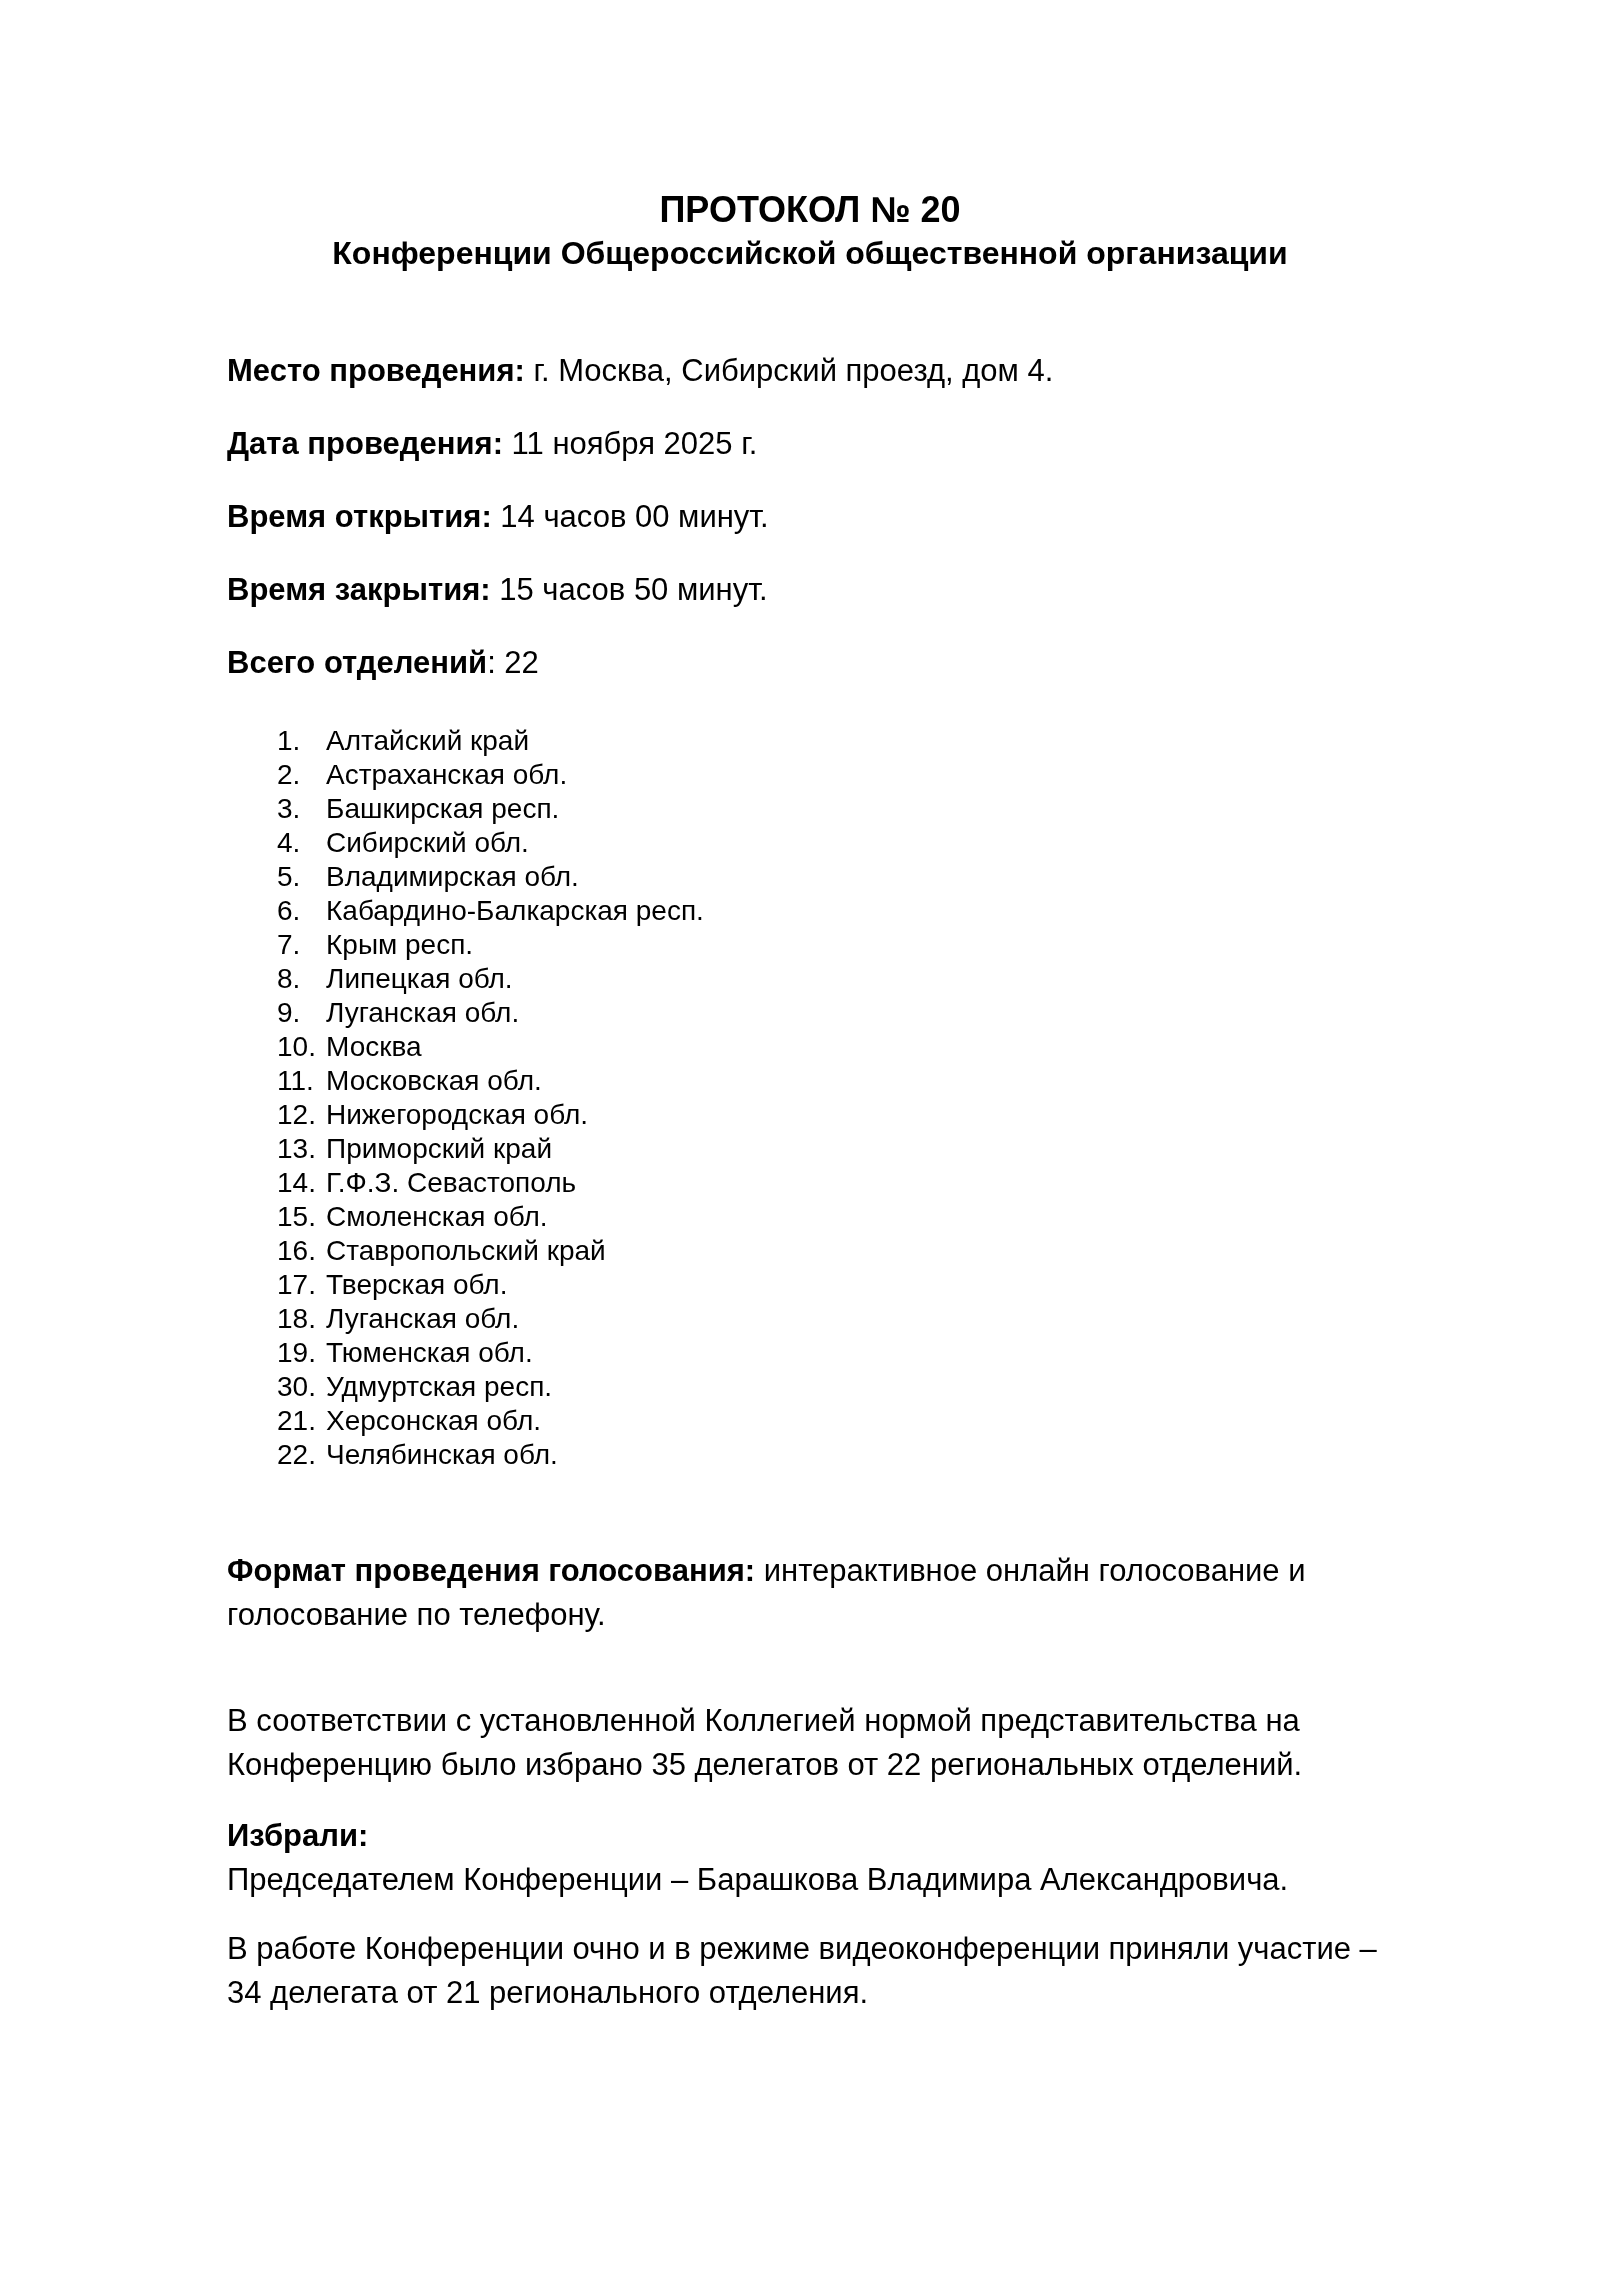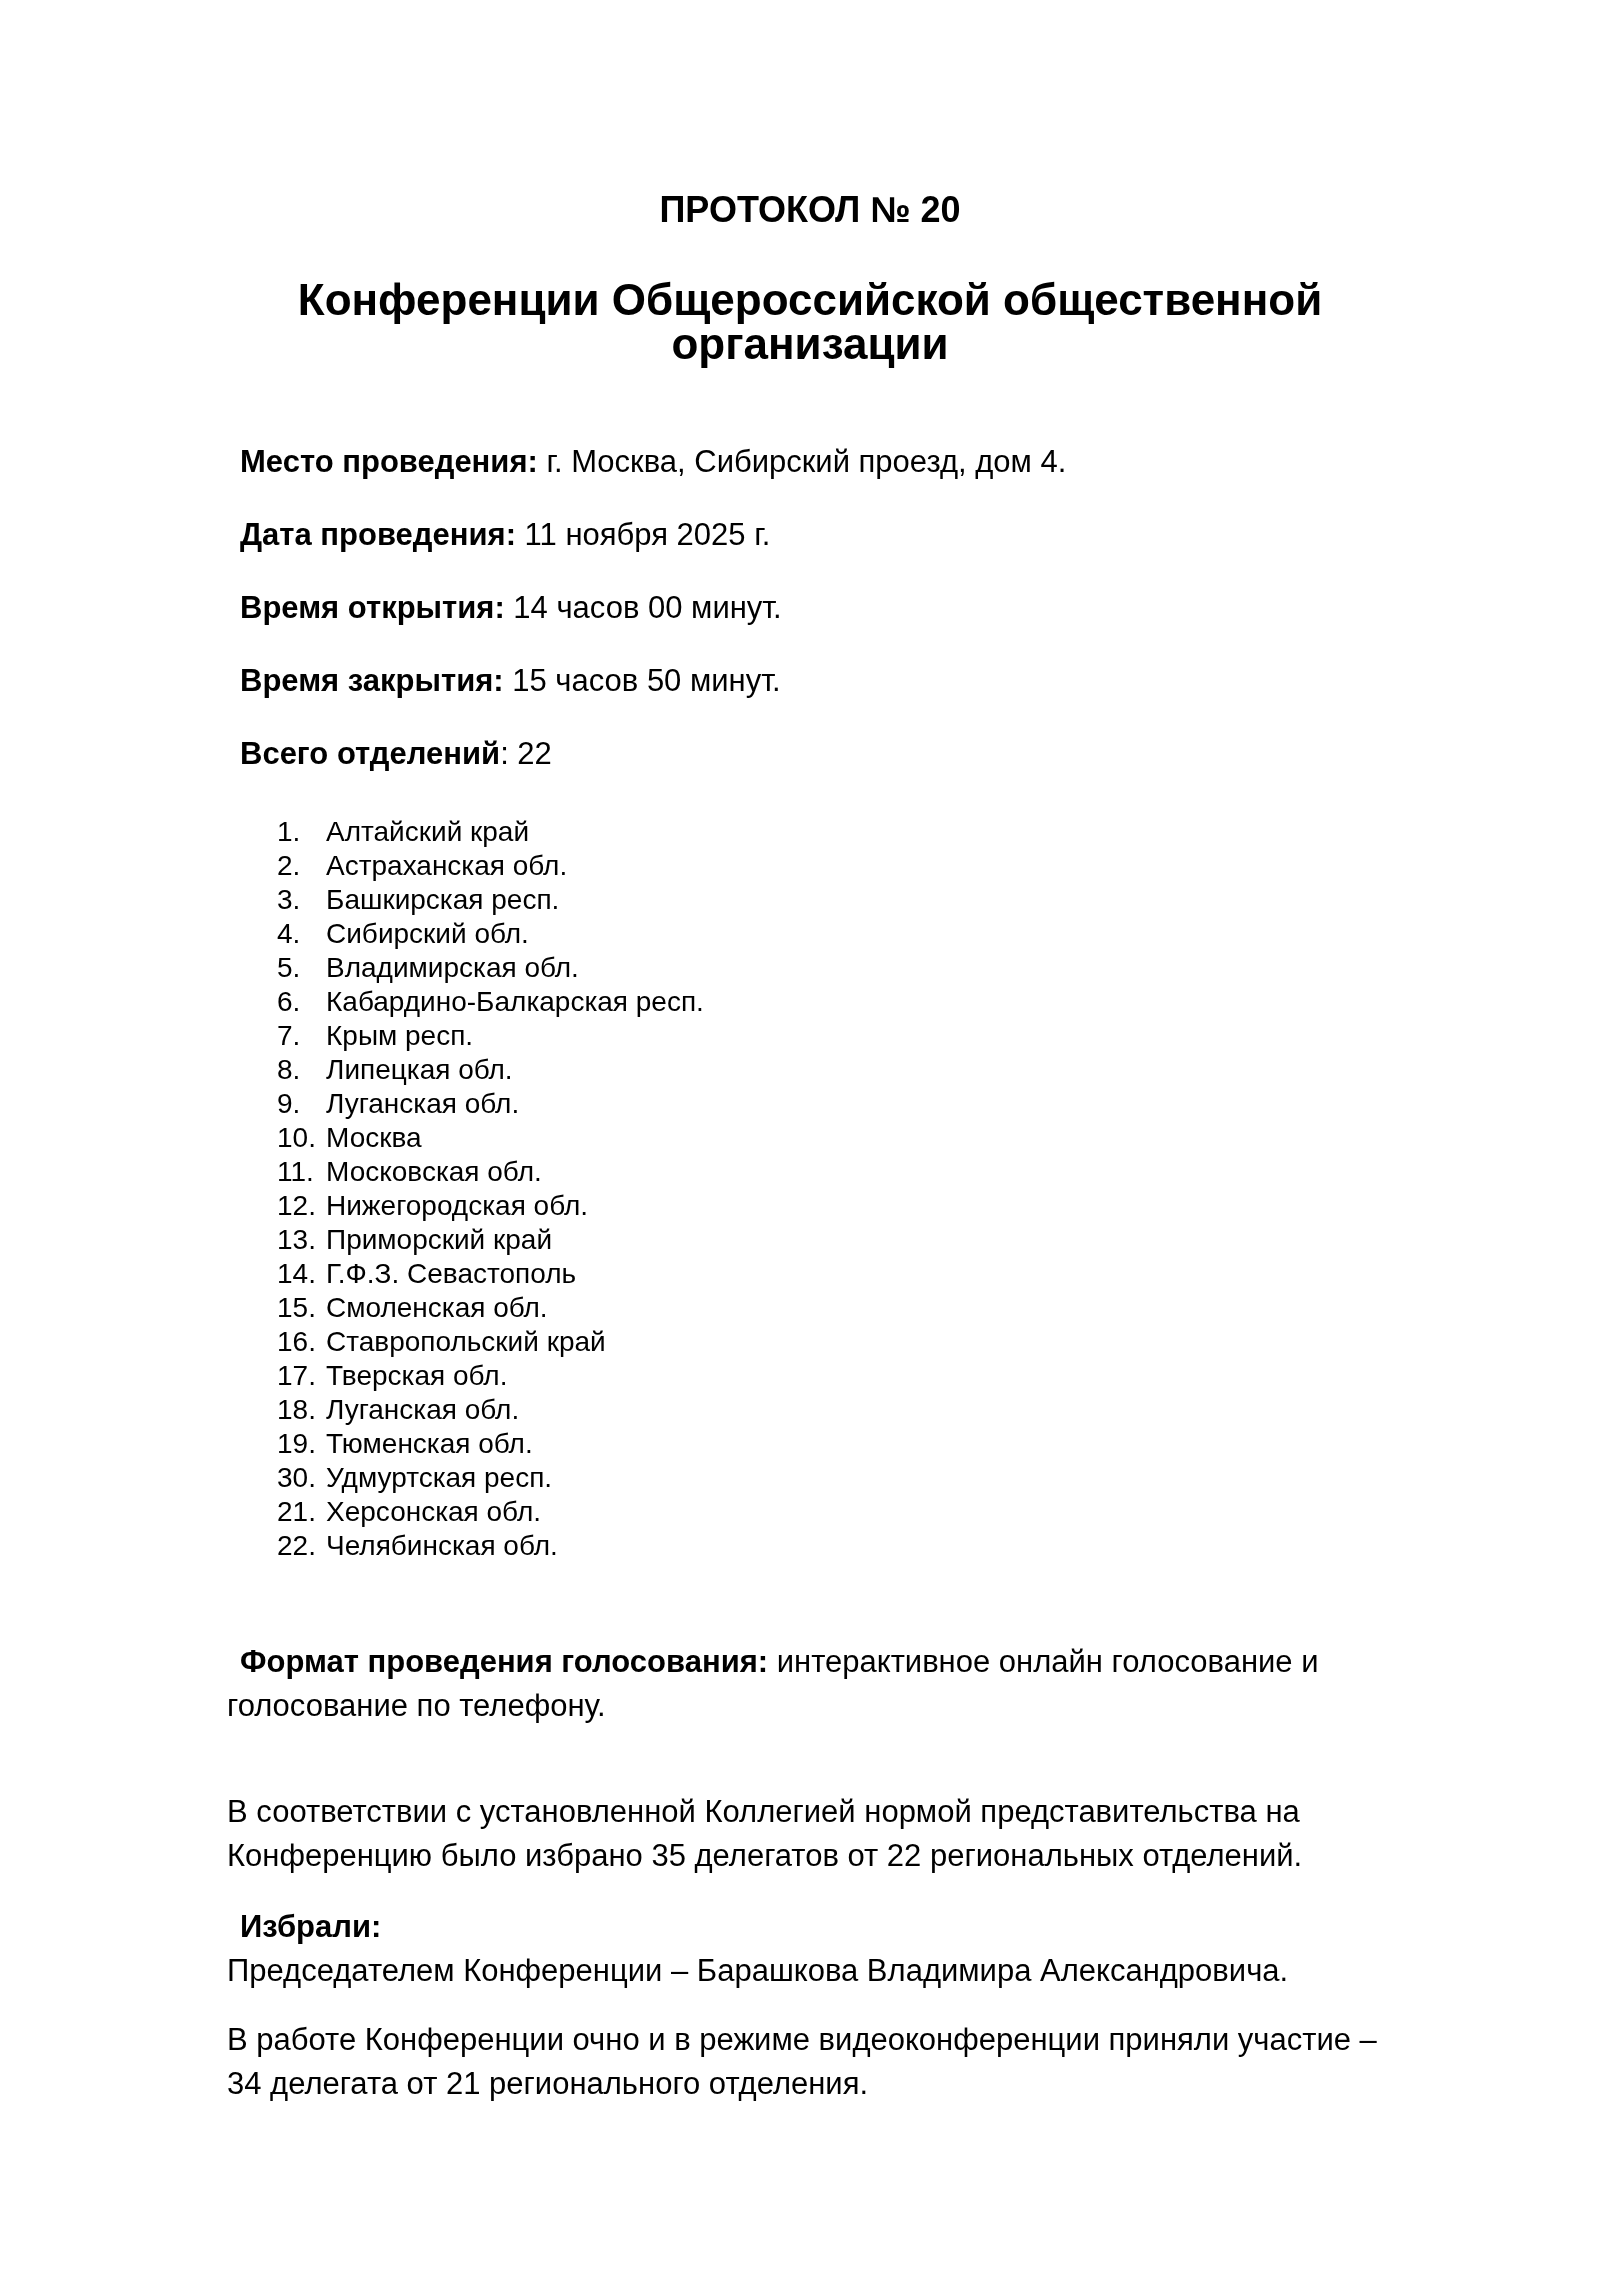--- a/index.html
+++ b/index.html
@@ -24,33 +24,32 @@
   }
   h1, p, ol, div { margin: 0; padding: 0; }
 
   .title {
     font-size: 36px;
     line-height: 42px;
     font-weight: 700;
     text-align: center;
   }
   .subtitle {
-    margin-top: 47px;
-    font-size: 44px;
+    font-size: 32px;
     line-height: 44px;
     font-weight: 700;
     text-align: center;
   }
   .field {
     font-size: 31px;
     line-height: 42px;
     margin-top: 31px;
   }
   .field.first { margin-top: 75px; }
-  .b { font-weight: 700; margin-left: 13px; }
+  .b { font-weight: 700; }
 
   ol.branches {
     list-style: none;
     margin-top: 40px;
     font-size: 28px;
     line-height: 34px;
   }
   ol.branches li {
     position: relative;
     padding-left: 99px;

